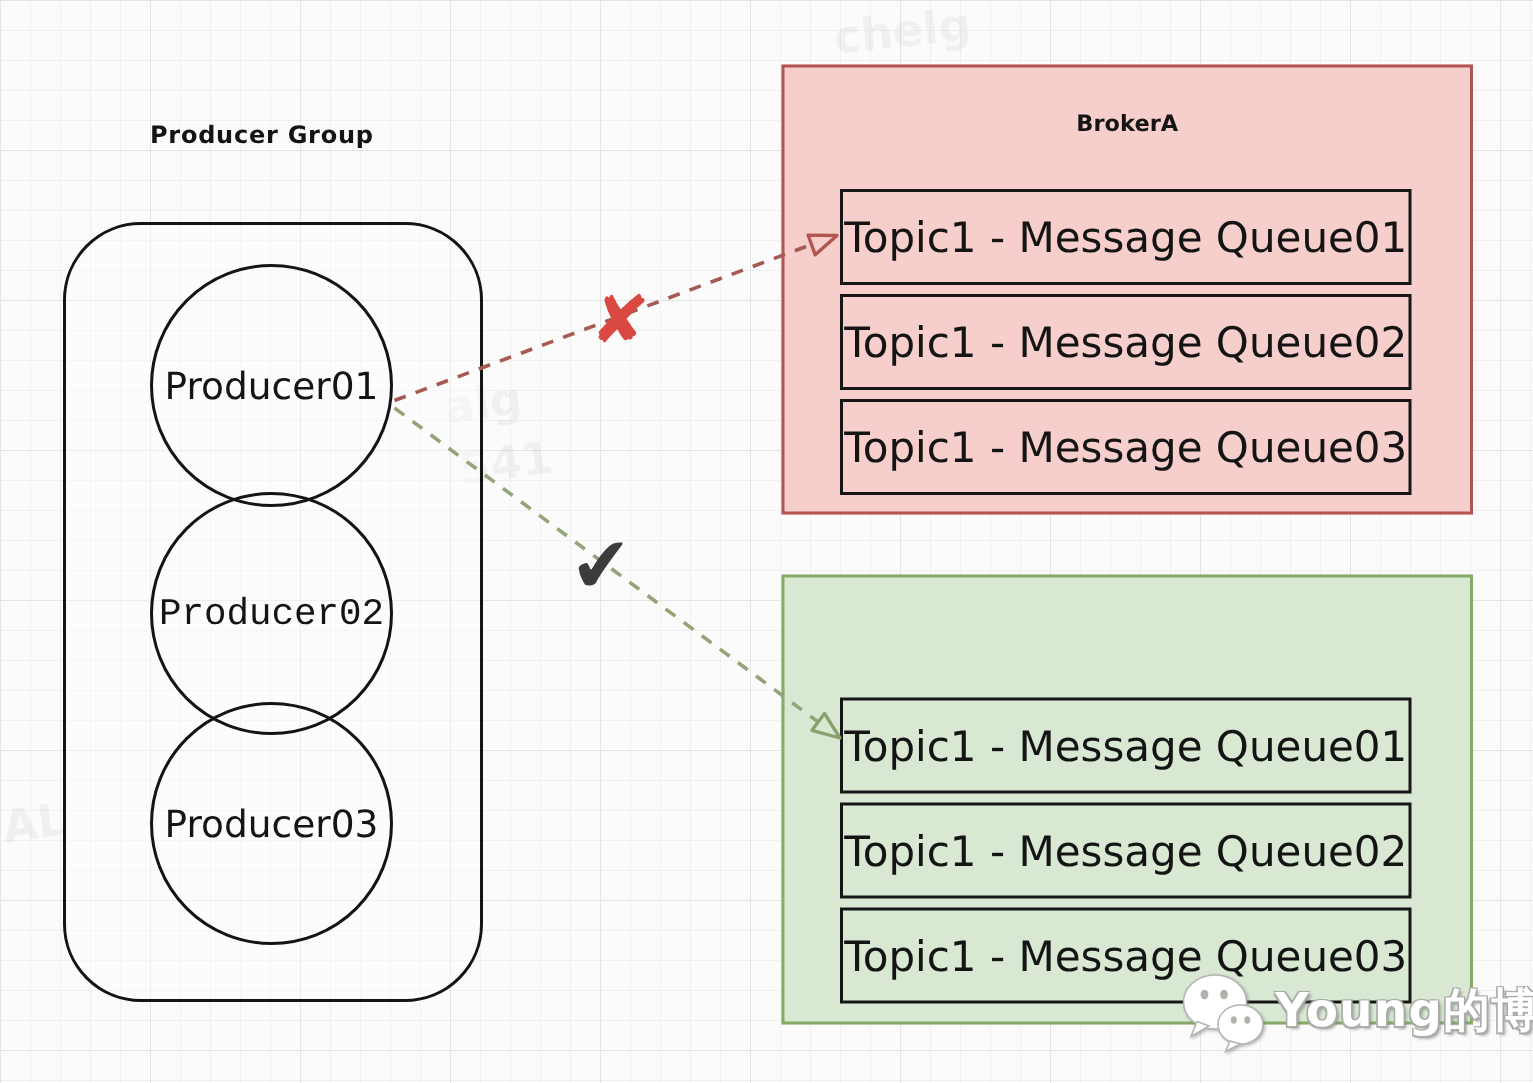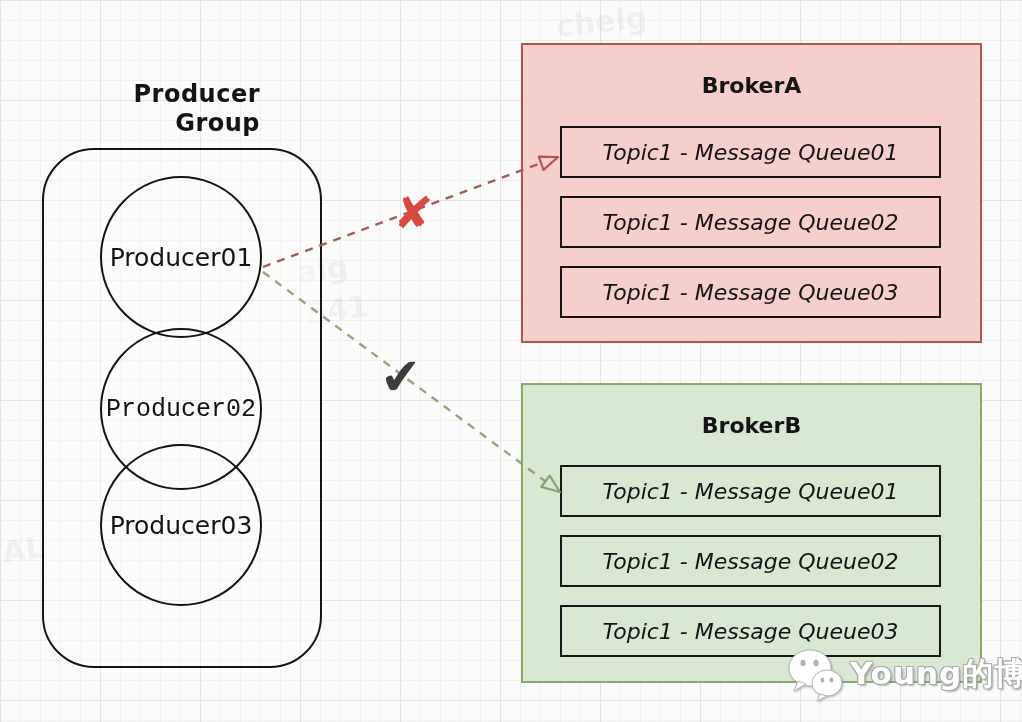--- a/index.html
+++ b/index.html
@@ -17,47 +17,47 @@
   .wmf{position:absolute;opacity:0.06;color:#555;font-weight:bold;font-size:30px;white-space:nowrap;pointer-events:none;}
   .wmf1{left:556px;top:4px;transform:rotate(-6deg);}
   .wmf2{left:608px;top:48px;transform:rotate(-6deg);}
   .wmf3{left:296px;top:252px;transform:rotate(-8deg);}
   .wmf4{left:306px;top:292px;transform:rotate(-8deg);}
   .wmf5{left:572px;top:540px;transform:rotate(-8deg);}
   .wmf6{left:2px;top:532px;transform:rotate(-8deg);}
 
   
   .pg-title{
-    position:absolute;left:100px;top:80px;width:160px;text-align:right;
-    font-size:24px;font-weight:bold;color:#141414;line-height:1.22;letter-spacing:0.5px;
+    position:absolute;left:100px;top:80px;width:160px;text-align:left;
+    font-size:16px;font-weight:bold;color:#141414;line-height:1.22;letter-spacing:0.5px;
   }
   .pg-rect{
     position:absolute;left:42px;top:148px;width:280px;height:520px;
     border:2.5px solid #141414;border-radius:52px;background:rgba(255,255,255,0.35);
     box-sizing:border-box;
   }
   .producer-circle{
     position:absolute;width:162px;height:162px;border:2px solid #141414;border-radius:50%;
     box-sizing:border-box;display:flex;align-items:center;justify-content:center;
     font-size:25px;color:#141414;background:transparent;
   }
   .pc1{left:100px;top:176px;}
   .pc2{left:100px;top:328px;font-family:Liberation Mono, monospace;}
-  .pc3{left:100px;top:444px;text-align:right;}
+  .pc3{left:100px;top:468px;text-align:right;}
 
   
   .broker{position:absolute;left:521px;width:461px;height:300px;box-sizing:border-box;}
   .broker-a{top:43px;background:#f6cecb;border:2px solid #b25551;}
   .broker-b{top:383px;background:#d8e8d3;border:2px solid #85ab67;}
   .broker-title{position:absolute;left:0;top:28px;width:100%;text-align:center;
-    font-size:22px;font-weight:bold;color:#141414;}
+    font-size:15px;font-weight:bold;color:#141414;}
   .queue-box{
-    position:absolute;left:37px;width:381px;height:52px;border:2px solid #161616;
+    position:absolute;left:37px;width:381px;height:64px;border:2px solid #161616;
     box-sizing:border-box;display:flex;align-items:center;justify-content:center;
-    font-size:22px;color:#141414;background:transparent;white-space:nowrap;font-style:italic;
+    font-size:28px;color:#141414;background:transparent;white-space:nowrap;
   }
   .qa1{top:81px;} .qa2{top:151px;} .qa3{top:221px;}
   .qb1{top:80px;} .qb2{top:150px;} .qb3{top:220px;}
 
   
   .conn-mark{position:absolute;font-weight:bold;pointer-events:none;line-height:1;}
   .mark-x{left:394px;top:190px;font-size:46px;color:#da4842;transform:rotate(4deg);}
   .mark-check{left:380px;top:352px;font-size:50px;color:#3c3c3c;transform:rotate(-4deg);}
 
   
@@ -96,21 +96,20 @@
   </div>
 
   <div class="broker broker-a">
     <div class="broker-title">BrokerA</div>
     <div class="queue-box qa1">Topic1 - Message Queue01</div>
     <div class="queue-box qa2">Topic1 - Message Queue02</div>
     <div class="queue-box qa3">Topic1 - Message Queue03</div>
   </div>
 
   <div class="broker broker-b">
-    <div class="broker-title">BrokerB</div>
     <div class="queue-box qb1">Topic1 - Message Queue01</div>
     <div class="queue-box qb2">Topic1 - Message Queue02</div>
     <div class="queue-box qb3">Topic1 - Message Queue03</div>
   </div>
 
   <svg class="overlay" viewBox="0 0 1022 722">
 
     <line x1="263" y1="267" x2="541" y2="163" stroke="#a65a54" stroke-width="2.4" stroke-dasharray="8 7" fill="none"></line>
     <polygon points="558,157 543.5,169.9 538.7,156.7" fill="none" stroke="#b25551" stroke-width="2.2" stroke-linejoin="round"></polygon>
 

